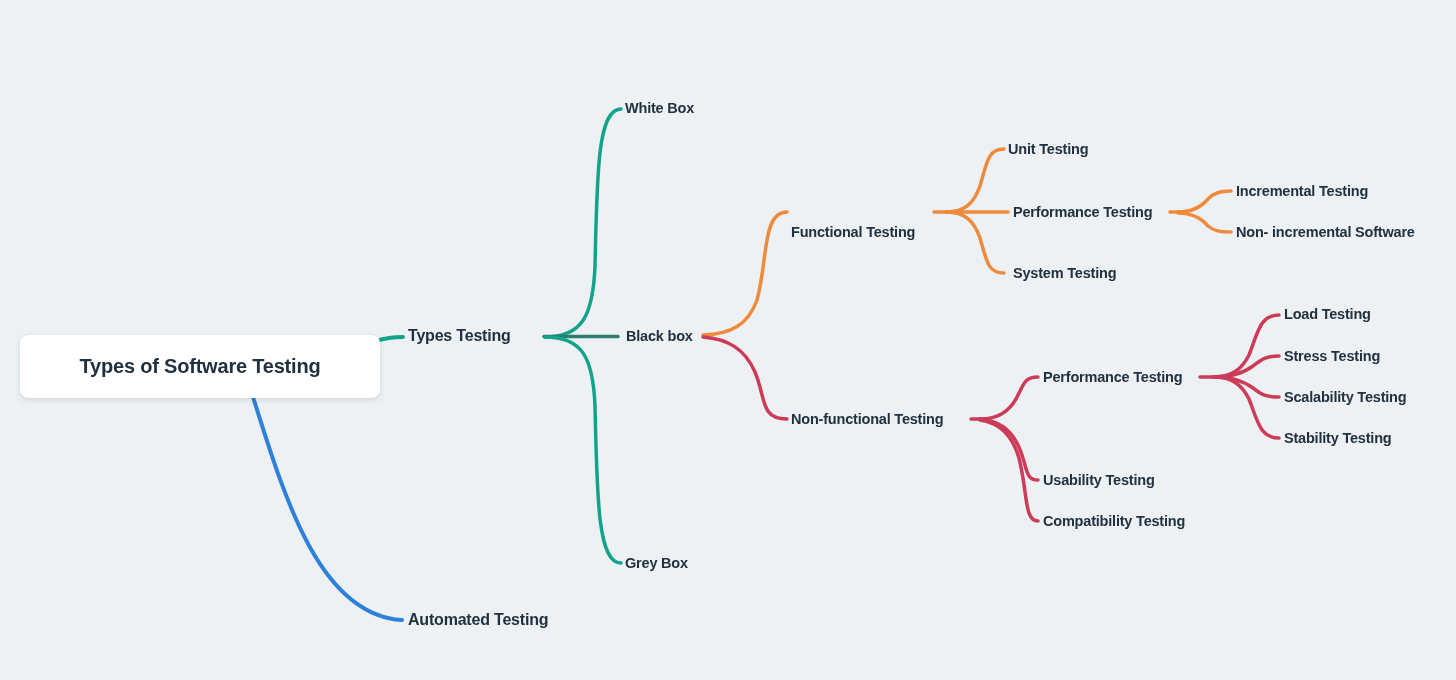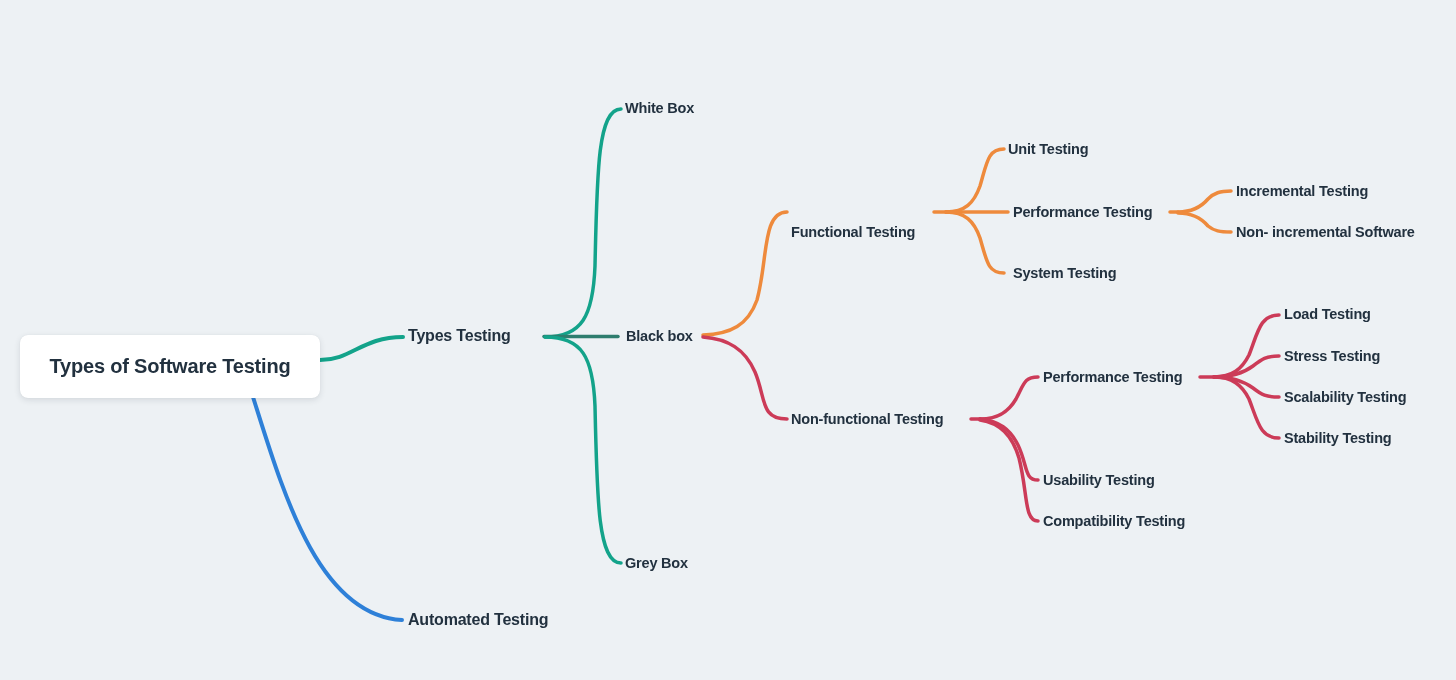--- a/index.html
+++ b/index.html
@@ -31,21 +31,21 @@
     letter-spacing: -0.2px;
     color: #22313f;
     white-space: nowrap;
     cursor: default;
   }
   .node-label.lvl1 { font-size: 16px; }
   .root-node {
     position: absolute;
     left: 20px;
     top: 335px;
-    width: 300px;
+    width: 360px;
     height: 63px;
     background: #ffffff;
     border-radius: 8px;
     box-shadow: 0 2px 6px rgba(30, 45, 60, 0.12), 0 0 1px rgba(30, 45, 60, 0.10);
     display: flex;
     align-items: center;
     justify-content: center;
   }
   .root-node .root-title {
     font-weight: bold;

